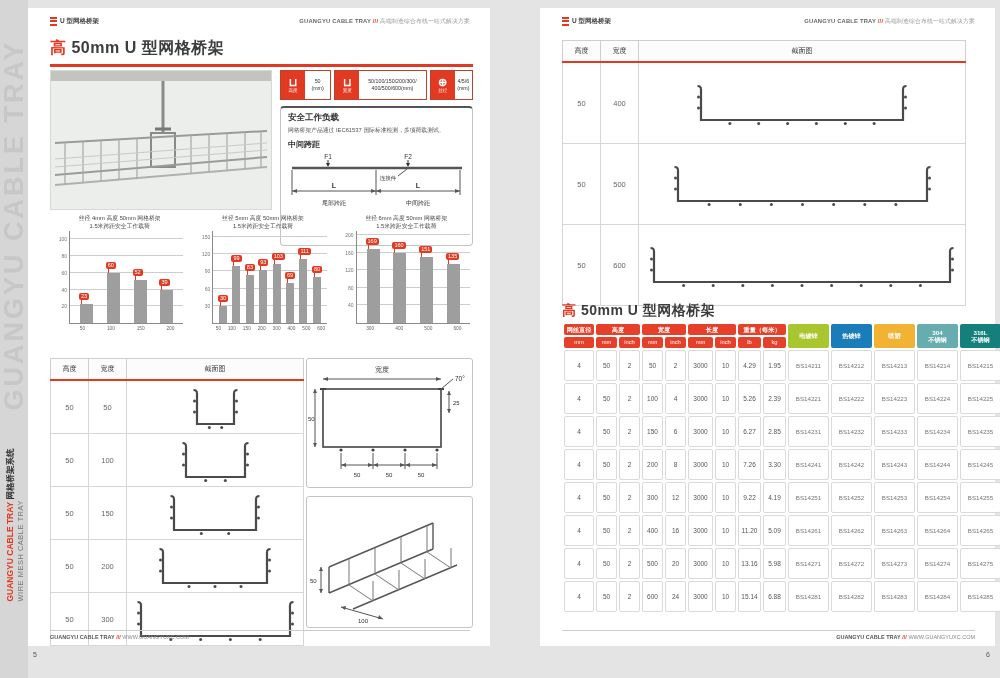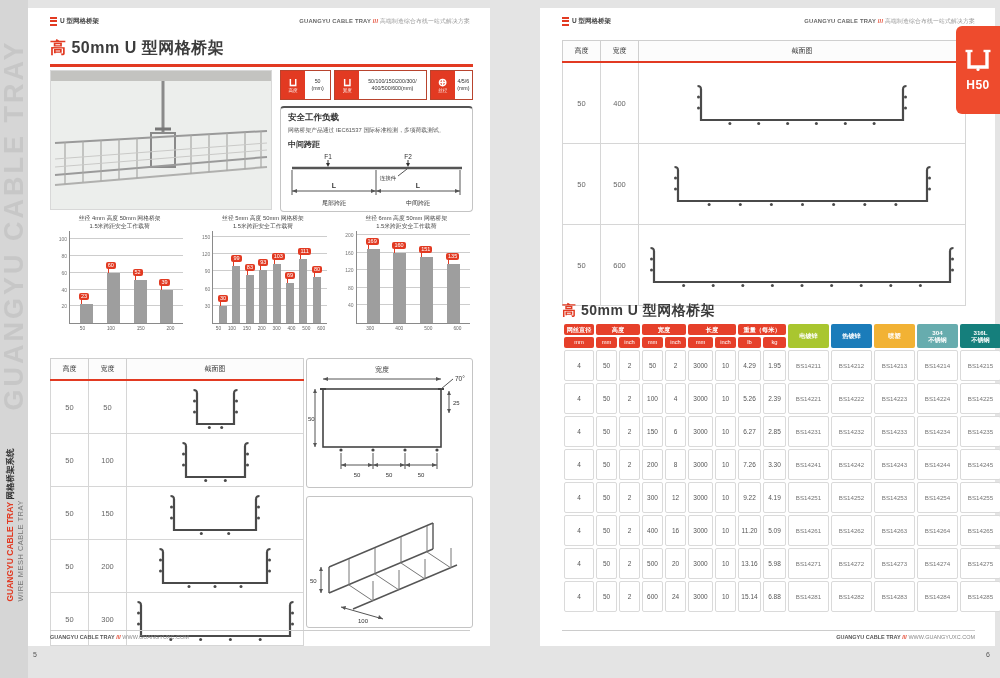--- a/index.html
+++ b/index.html
@@ -39,21 +39,21 @@
   
   .photo{position:absolute;top:62px;left:22px;width:222px;height:140px;background:#eceeec;border:1px solid #d8d8d8;box-sizing:border-box;}
   .speccol{position:absolute;top:62px;left:252px;width:193px;}
   .spec-row{display:flex;gap:3px;}
   .spec-box{display:flex;border:1px solid #b8442e;box-sizing:border-box;height:30px;background:#fff;}
   .spec-ico{width:24px;background:#e23a22;color:#fff;display:flex;flex-direction:column;align-items:center;justify-content:center;line-height:1;}
   .spec-ico .g{font-size:11px;font-weight:bold;}
   .spec-ico .t{font-size:4.5px;margin-top:1px;}
   .spec-val{flex:1;display:flex;align-items:center;justify-content:center;text-align:center;
             font-size:5.3px;color:#333;white-space:pre-line;line-height:1.35;padding:0 2px;}
-  .safety{margin-top:6px;border:1px solid #c4c4c4;border-radius:4px;border-top:2px solid #555;padding:4px 7px 3px;box-sizing:border-box;height:106px;}
+  .safety{margin-top:6px;border:1px solid #c4c4c4;border-radius:4px;border-top:2px solid #555;padding:4px 7px 3px;box-sizing:border-box;height:140px;}
   .safety h3{margin:0 0 2px;font-size:8.5px;color:#333;}
   .safety p{margin:0;font-size:5.8px;color:#555;line-height:1.5;}
   .safety .ref{font-size:8px;color:#333;margin:4px 0 1px;font-weight:bold;}
   
   .charts{position:absolute;top:206px;left:26px;right:18px;display:flex;gap:12px;}
   .chart{flex:1;}
   .c-title{font-size:5.8px;color:#444;text-align:center;line-height:1.4;height:17px;}
   .c-plot{position:relative;height:92px;margin-left:15px;margin-right:2px;border-left:1px solid #8a8a8a;border-bottom:1px solid #8a8a8a;}
   .gline{position:absolute;left:0;right:0;border-top:1px solid #cdcdcd;}
   .gline span{position:absolute;left:-15px;top:-3px;width:12px;text-align:right;font-size:5px;color:#777;}
@@ -815,25 +815,16 @@
         </tbody>
     </table>
 
     <div class="p-footer r">
       <span><span class="b">GUANGYU CABLE TRAY</span>
       <span class="sep">///</span>
       <span>WWW.GUANGYUXC.COM</span></span>
     </div>
   </div>
 
-  <div class="h50">
-    <svg width="28" height="24" viewBox="0 0 28 24">
-      <path d="M5 3 L5 19 L23 19 L23 3" fill="none" stroke="#fff" stroke-width="3.4"></path>
-      <line x1="1.5" y1="3" x2="8.5" y2="3" stroke="#fff" stroke-width="2.4"></line>
-      <line x1="19.5" y1="3" x2="26.5" y2="3" stroke="#fff" stroke-width="2.4"></line>
-      <circle cx="14" cy="21.5" r="1.6" fill="#fff"></circle>
-    </svg>
-    <div class="lbl">H50</div>
-  </div>
 
   <div class="pageno l">5</div>
   <div class="pageno r">6</div>
 </div>
 
 </body></html>

